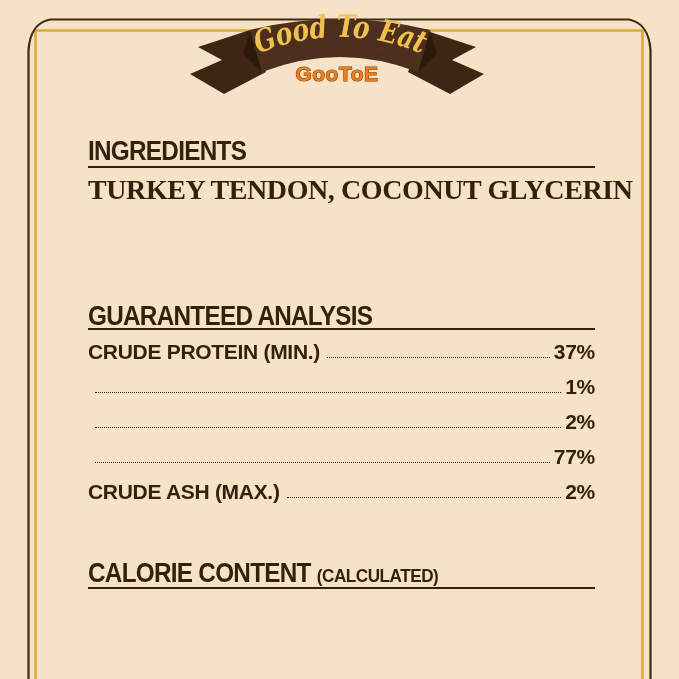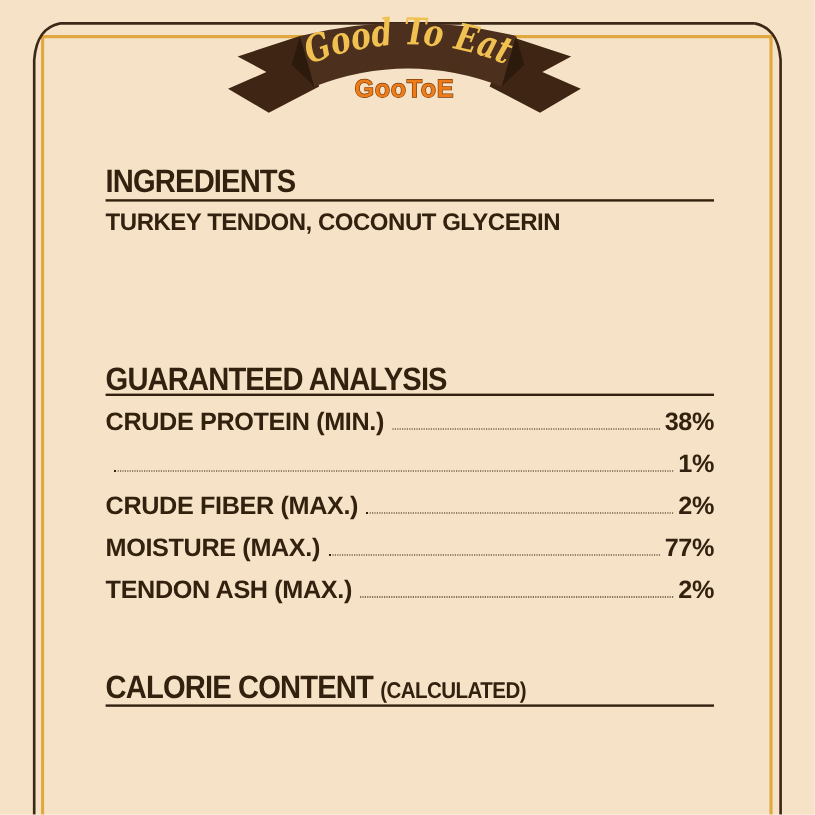--- a/index.html
+++ b/index.html
@@ -23,22 +23,22 @@
     line-height:1.1;
     letter-spacing:-0.8px;
     transform:scaleX(0.9);
     transform-origin:left center;
     white-space:nowrap;
   }
   .qualifier { font-size:19px; font-weight:bold; letter-spacing:-0.5px; }
   .rule { border-top:2px solid #33210f; height:0; }
   .rule-thick { border-top:2.5px solid #33210f; }
   .body-line {
-    font-weight:bold; font-size:20px; letter-spacing:-0.4px;
-    line-height:1.1; white-space:nowrap;
+    font-weight:bold; font-size:28px; letter-spacing:-0.4px;
+    line-height:1.1; white-space:nowrap;font-family:Liberation Serif, serif;
   }
   .rows { display:block;text-align:center; }
   .row {
     display:flex; align-items:flex-end;
     height:35px;
     font-weight:bold; font-size:21px; letter-spacing:-0.3px;
   }
   .rlabel, .rvalue { white-space:nowrap; line-height:1.05; }
   .dots {
     flex:1 1 auto;
@@ -97,42 +97,40 @@
   <div class="abs body-line" style="top:175px">TURKEY TENDON, COCONUT GLYCERIN</div>
 
   <div class="abs heading" style="top:302px">GUARANTEED ANALYSIS</div>
   <div class="abs rule rule-thick" style="top:328px"></div>
 
   <div class="abs rows" style="top:328px">
 
       <div class="row">
         <span class="rlabel">CRUDE PROTEIN (MIN.)</span>
         <span class="dots"></span>
-        <span class="rvalue">38%</span>
+        <span class="rvalue">37%</span>
       </div>
 
       <div class="row">
         <span class="dots"></span>
         <span class="rvalue">1%</span>
       </div>
 
       <div class="row">
-        <span class="rlabel">CRUDE FIBER (MAX.)</span>
         <span class="dots"></span>
         <span class="rvalue">2%</span>
       </div>
 
       <div class="row">
-        <span class="rlabel">MOISTURE (MAX.)</span>
         <span class="dots"></span>
         <span class="rvalue">77%</span>
       </div>
 
       <div class="row">
-        <span class="rlabel">TENDON ASH (MAX.)</span>
+        <span class="rlabel">CRUDE ASH (MAX.)</span>
         <span class="dots"></span>
         <span class="rvalue">2%</span>
       </div>
     </div>
 
   <div class="abs heading" style="top:559px">
     <span>CALORIE CONTENT</span>
     <span class="qualifier">(CALCULATED)</span>
   </div>
   <div class="abs rule" style="top:587px"></div>

